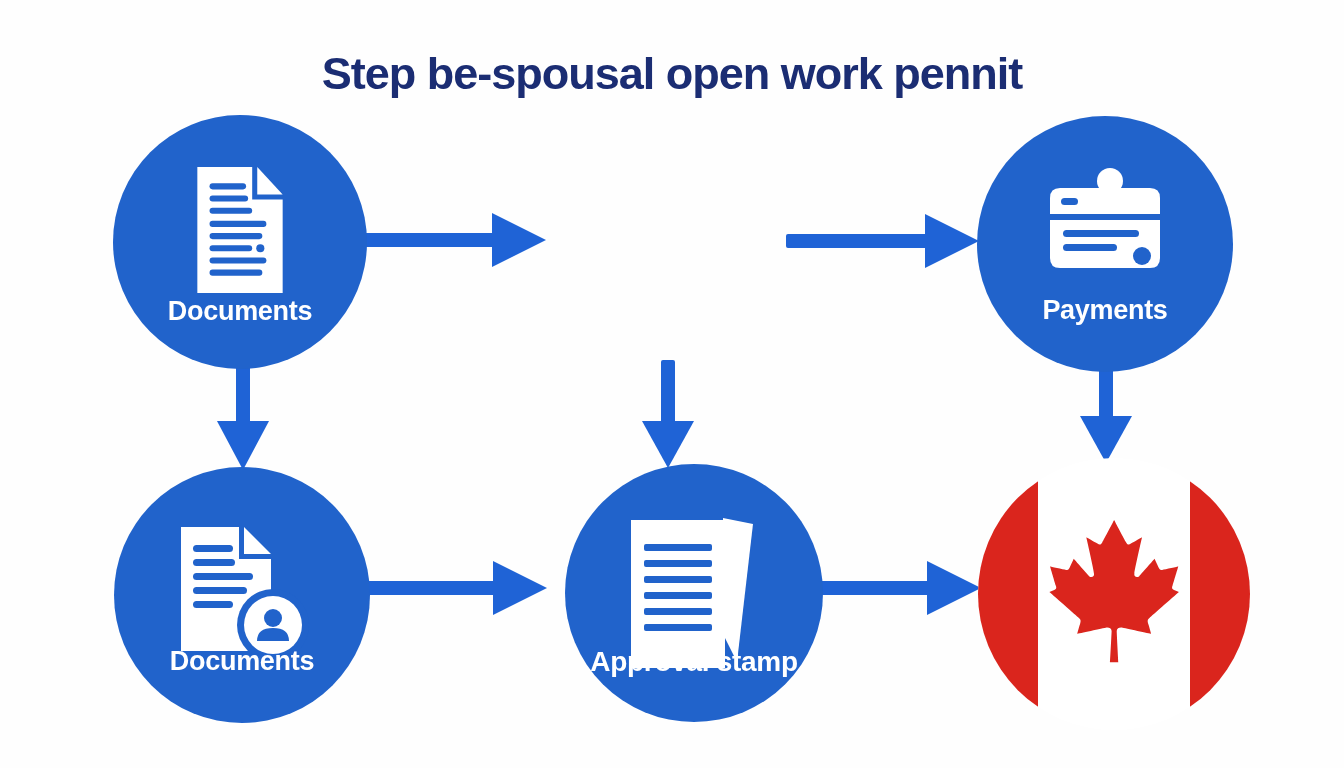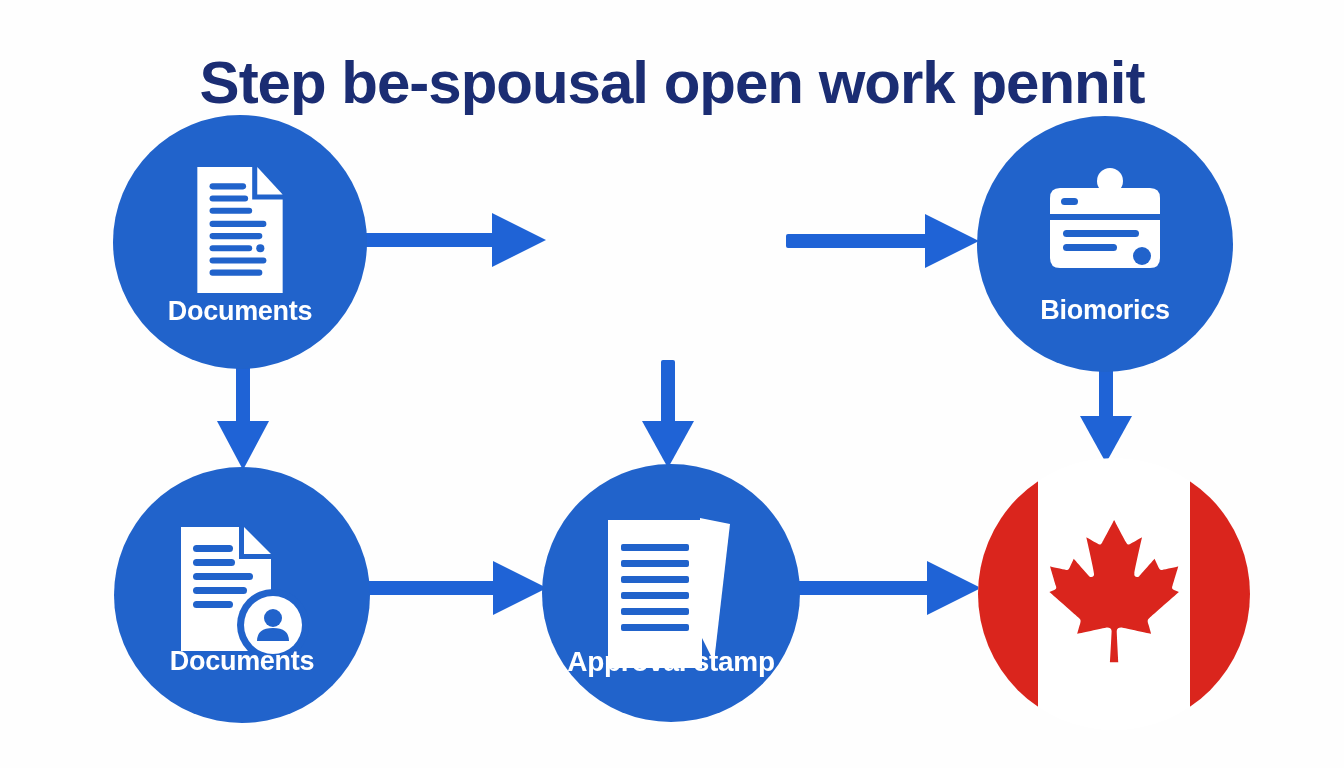--- a/index.html
+++ b/index.html
@@ -1,32 +1,32 @@
 <!DOCTYPE html>
 <html><head>
 <meta charset="utf-8">
 <style>
   html,body{margin:0;padding:0;background:#ffffff;}
   body{width:1344px;height:768px;position:relative;overflow:hidden;
        font-family:"Liberation Sans","DejaVu Sans",sans-serif;}
   .canvas{position:absolute;inset:0;width:1344px;height:768px;background:#fefefe;}
 
   .title{position:absolute;left:0;top:48px;width:1344px;text-align:center;
-         font-size:60px;font-weight:bold;letter-spacing:-1px;color:#1b2d73;}
+         font-size:45px;font-weight:bold;letter-spacing:-1px;color:#1b2d73;}
 
   .circle{position:absolute;border-radius:50%;background:#2163cb;}
   .circle .icon-wrap{position:absolute;left:0;top:0;width:100%;display:flex;justify-content:center;}
   .circle .label{position:absolute;left:0;width:100%;text-align:center;color:#ffffff;
                  font-weight:bold;font-size:27px;letter-spacing:-0.3px;}
 
   #c-documents{left:113px;top:115px;width:254px;height:254px;}
   #c-online-form{left:541px;top:115px;width:254px;height:254px;}
   #c-payments{left:977px;top:116px;width:256px;height:256px;}
   #c-biometrics{left:114px;top:467px;width:256px;height:256px;}
-  #c-approval{left:542px;top:464px;width:258px;height:258px;}
+  #c-approval{left:565px;top:464px;width:258px;height:258px;}
 
   #c-documents .icon-wrap{top:50px;}
   #c-online-form .icon-wrap{top:60px;}
   #c-payments .icon-wrap{top:50px;}
   #c-biometrics .icon-wrap{top:56px;}
   #c-approval .icon-wrap{top:48px;}
 
   #c-documents .label{bottom:42px;text-align:center;}
   #c-online-form .label{bottom:42px;}
   #c-payments .label{bottom:46px;}
@@ -117,21 +117,21 @@
           <path d="M6,54 h110 v38 q0,10 -10,10 h-90 q-10,0 -10,-10 Z" fill="#ffffff"></path>
           <g fill="#2163cb">
             <rect x="17" y="32" width="17" height="7" rx="3.5"></rect>
             <rect x="19" y="64" width="76" height="7" rx="3.5"></rect>
             <rect x="19" y="78" width="54" height="7" rx="3.5"></rect>
             <circle cx="98" cy="90" r="9"></circle>
           </g>
         </svg>
       </span>
     </div>
-    <div class="label">Biomorics</div>
+    <div class="label">Payments</div>
   </div>
 
   <div class="circle" id="c-biometrics">
     <div class="icon-wrap">
       <span>
         <svg width="134" height="140" viewBox="0 0 134 140">
           <polygon points="6,4 64,4 64,36 96,36 96,128 6,128" fill="#ffffff"></polygon>
           <polygon points="69,4 96,31 69,31" fill="#ffffff"></polygon>
           <g fill="#2163cb">
             <rect x="18" y="22" width="40" height="7" rx="3.5"></rect>

